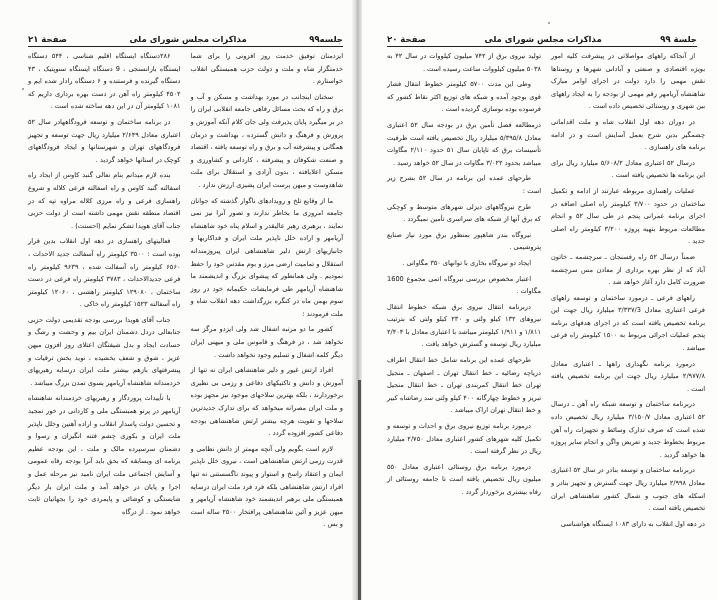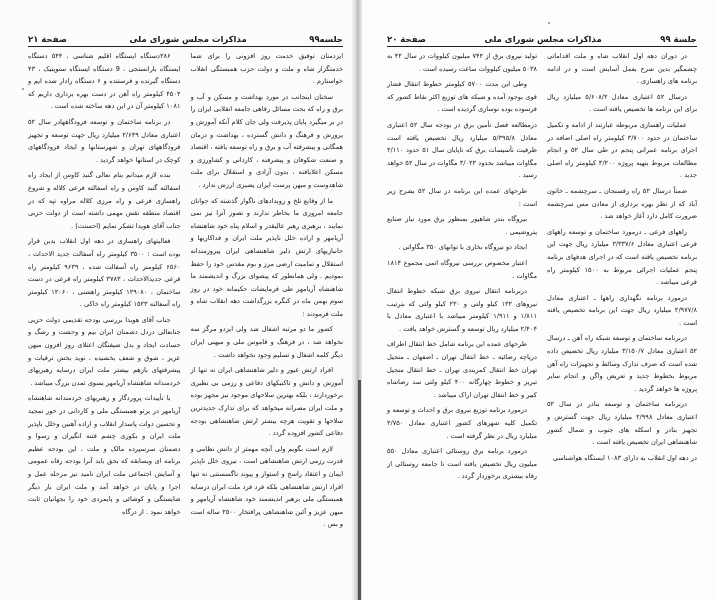--- a/index.html
+++ b/index.html
@@ -26,21 +26,21 @@
     direction:rtl; font-size:8.5px; font-weight:bold; padding-bottom:2px;
   }
   .page.left .header { left:28px; right:14px; }
   .page.right .header { left:30px; right:20px; }
   .columns {
     position:absolute; top:50px; bottom:0;
     display:flex; flex-direction:row-reverse; gap:10px;
     direction:rtl;
   }
   .page.left .columns { left:28px; right:14px; }
-  .page.right .columns { left:30px; right:20px; }
+  .page.right .columns { left:30px; right:12px; }
   .col { flex:1; font-size:6.6px; line-height:12.6px; text-align:justify; text-align-last:right; }
   .col p { margin:0 0 3px 0; text-indent:10px; }
   .col p.noindent { text-indent:0; }
   .speck { position:absolute; width:2px; height:2px; background:#888; border-radius:50%; }
 </style>
 </head>
 <body>
 
 <div class="spread">
 
@@ -75,34 +75,36 @@
       <span>جلسة ۹۹</span>
       <span>مذاکرات مجلس شورای ملی</span>
       <span>صفحة ۲۰</span>
     </div>
     <div class="columns">
       <div class="col">
         <p class="noindent">تولید نیروی برق از ۷۴۲ میلیون کیلووات در سال ۴۲ به ۵۰۳۸ میلیون کیلووات ساعت رسیده است .</p>
         <p>وطی این مدت ۵۷۰۰ کیلومتر خطوط انتقال فشار قوی بوجود آمده و شبکه های توزیع اکثر نقاط کشور که فرسوده بوده نوسازی گردیده است .</p>
         <p class="noindent">درمطالعه فصل تأمین برق در بودجه سال ۵۲ اعتباری معادل ۵/۳۹۵/۸ میلیارد ریال تخصیص یافته است ظرفیت تأسیسات برق که تاپایان سال ۵۱ حدود ۲/۱۱۰ مگاوات میباشد بحدود ۳/۰۲۲ مگاوات در سال ۵۲ خواهد رسید .</p>
         <p>طرحهای عمده این برنامه در سال ۵۲ بشرح زیر است :</p>
+        <p>طرح نیروگاههای دیزلی شهرهای متوسط و کوچکی که برق آنها از شبکه های سراسری تأمین نمیگردد .</p>
         <p>نیروگاه بندر شاهپور بمنظور برق مورد نیاز صنایع پتروشیمی .</p>
         <p>ایجاد دو نیروگاه بخاری با توانهای ۳۵۰ مگاواتی .</p>
-        <p>اعتبار مخصوص بررسی نیروگاه اتمی مجموع ۱۸۱۴ مگاوات .</p>
+        <p>اعتبار مخصوص بررسی نیروگاه اتمی مجموع 1600 مگاوات .</p>
         <p>دربرنامه انتقال نیروی برق شبکه خطوط انتقال نیروهای ۱۳۲ کیلو ولتی و ۲۳۰ کیلو ولتی که بترتیب ۱/۸۱۱ و ۱/۹۱۱ کیلومتر میباشد با اعتباری معادل با ۲/۴۰۴ میلیارد ریال توسعه و گسترش خواهد یافت .</p>
         <p>طرحهای عمده این برنامه شامل خط انتقال اطراف دریاچه رضائیه ـ خط انتقال تهران ـ اصفهان ـ منجیل تهران خط انتقال کمربندی تهران ـ خط انتقال منجیل تبریز و خطوط چهارگانه ۴۰۰ کیلو ولتی سد رضاشاه کبیر و خط انتقال تهران اراک میباشد .</p>
         <p>درمورد برنامه توزیع نیروی برق و احداث و توسعه و تکمیل کلیه شهرهای کشور اعتباری معادل ۲/۷۵۰ میلیارد ریال در نظر گرفته است .</p>
         <p>درمورد برنامه برق روستائی اعتباری معادل ۵۵۰ میلیون ریال تخصیص یافته است تا جامعه روستائی از رفاه بیشتری برخوردار گردد .</p>
       </div>
       <div class="col">
+        <p>از آنجاکه راههای مواصلاتی در پیشرفت کلیه امور بویژه اقتصادی و صنعتی و آبادانی شهرها و روستاها نقش مهمی را دارد دولت در اجرای اوامر مبارک شاهنشاه آریامهر رقم مهمی از بودجه را به ایجاد راههای بین شهری و روستائی تخصیص داده است .</p>
         <p>در دوران دهه اول انقلاب شاه و ملت اقداماتی چشمگیر بدین شرح بعمل آسایش است و در ادامه برنامه های راهسازی .</p>
         <p>درسال ۵۲ اعتباری معادل ۵/۶۰۸/۲ میلیارد ریال برای این برنامه ها تخصیص یافته است .</p>
         <p>عملیات راهسازی مربوطه عبارتند از ادامه و تکمیل ساختمان در حدود ۳/۷۰۰ کیلومتر راه اصلی اضافه در اجرای برنامه عمرانی پنجم در طی سال ۵۲ و انجام مطالعات مربوط بتهیه پروژه ۳/۲۰۰ کیلومتر راه اصلی جدید .</p>
         <p>ضمناً درسال ۵۲ راه رفسنجان ـ سرچشمه ـ خاتون آباد که از نظر بهره برداری از معادن مس سرچشمه ضرورت کامل دارد آغاز خواهد شد .</p>
-        <p>راههای فرعی ـ درمورد ساختمان و توسعه راههای فرعی اعتباری معادل ۳/۳۳۷/۶ میلیارد ریال جهت این برنامه تخصیص یافته است که در اجرای هدفهای برنامه پنجم عملیات اجرائی مربوط به ۱۵۰۰ کیلومتر راه فرعی میباشد .</p>
+        <p>راههای فرعی ـ درمورد ساختمان و توسعه راههای فرعی اعتباری معادل ۳/۳۳۷/3 میلیارد ریال جهت این برنامه تخصیص یافته است که در اجرای هدفهای برنامه پنجم عملیات اجرائی مربوط به ۱۵۰۰ کیلومتر راه فرعی میباشد .</p>
         <p>درمورد برنامه نگهداری راهها ـ اعتباری معادل ۲/۹۷۷/۸ میلیارد ریال جهت این برنامه تخصیص یافته است .</p>
         <p>دربرنامه ساختمان و توسعه شبکه راه آهن ـ درسال ۵۲ اعتباری معادل ۳/۱۵۰/۷ میلیارد ریال تخصیص داده شده است که صرف تدارک وسائط و تجهیزات راه آهن مربوط بخطوط جدید و تعریض واگن و انجام سایر پروژه ها خواهد گردید .</p>
         <p>دربرنامه ساختمان و توسعه بنادر در سال ۵۲ اعتباری معادل ۲/۹۹۸ میلیارد ریال جهت گسترش و تجهیز بنادر و اسکله های جنوب و شمال کشور شاهنشاهی ایران تخصیص یافته است .</p>
         <p class="noindent">در دهه اول انقلاب به دارای ۱۰۸۳ ایستگاه هواشناسی</p>
       </div>
     </div>
   </div>
 
   <div class="gutter"></div>
   <div class="gutter-line"></div>

